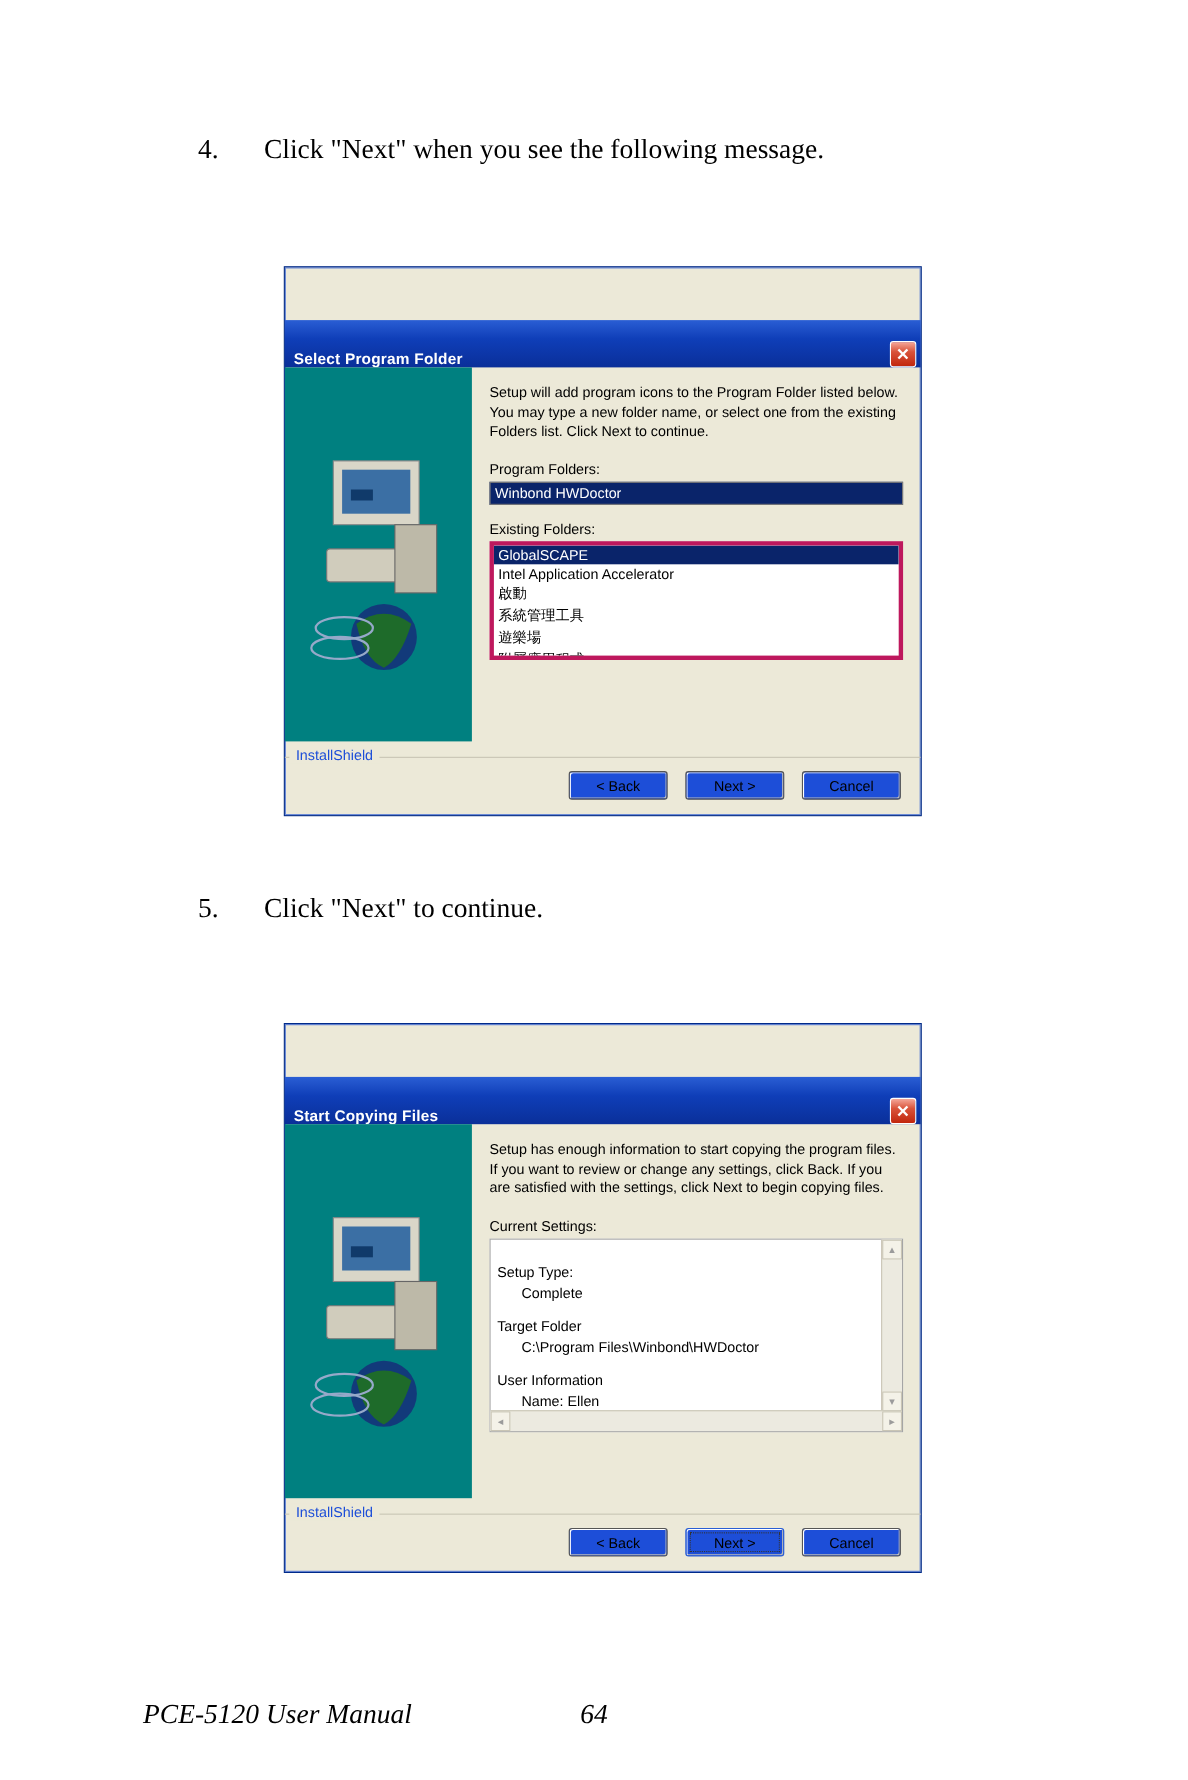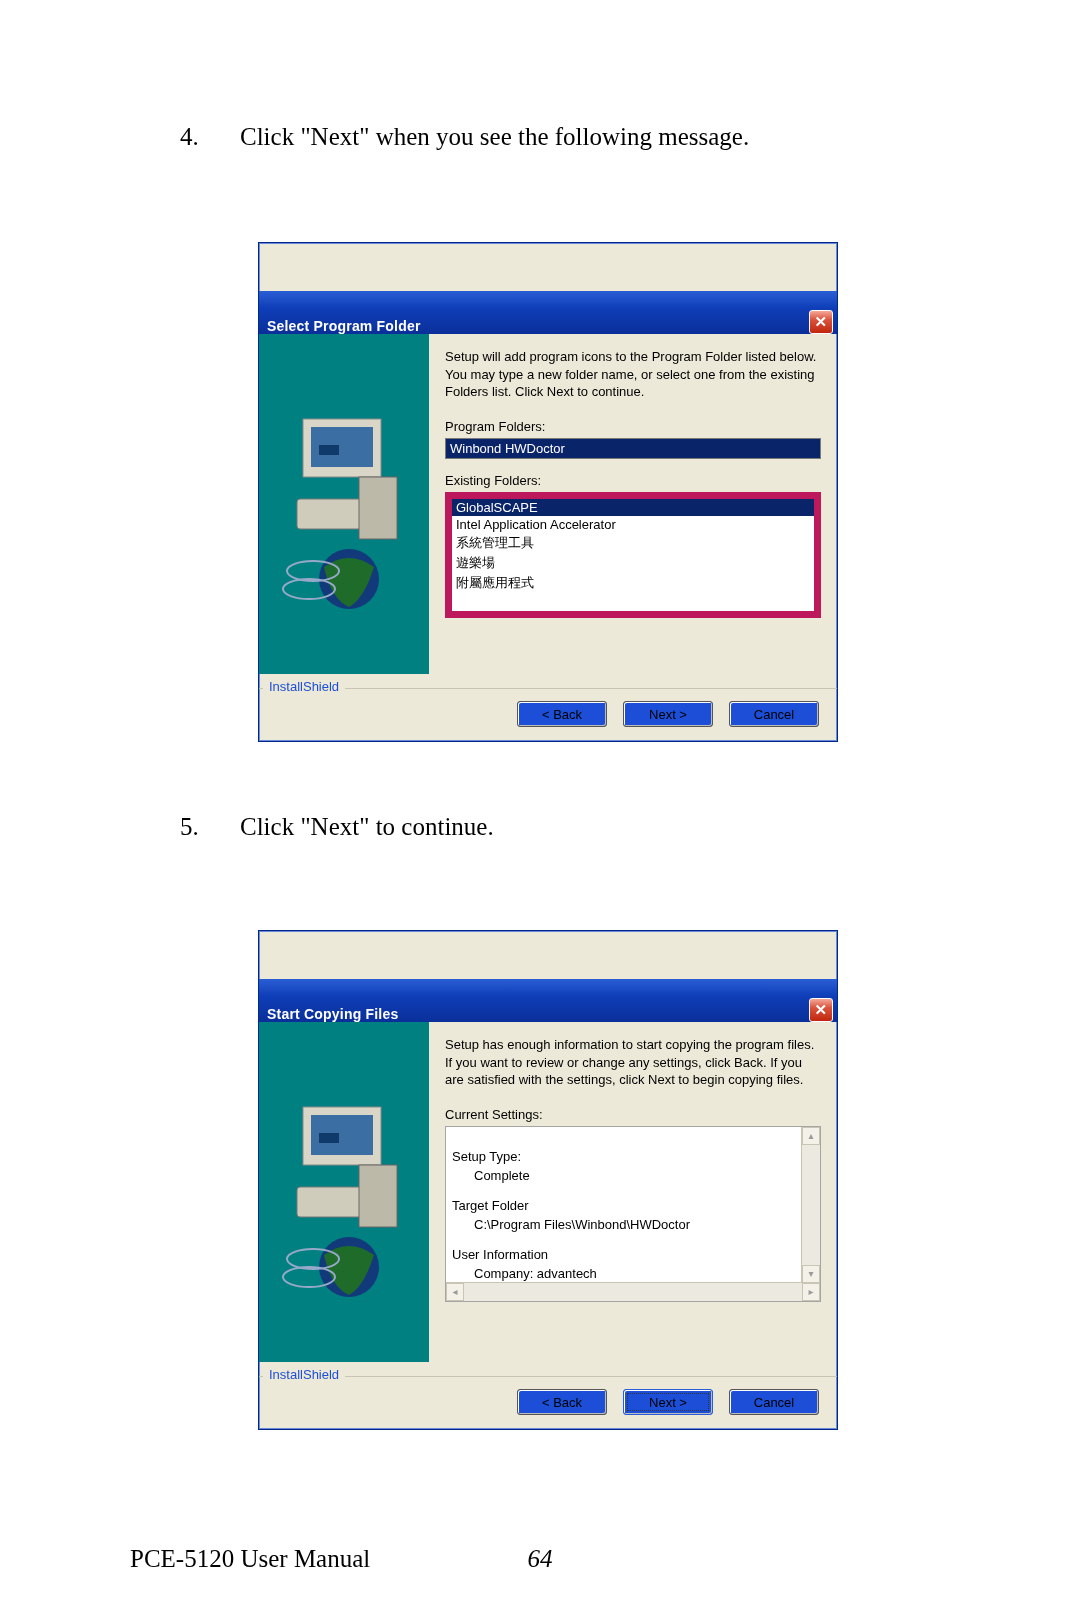--- a/index.html
+++ b/index.html
@@ -32,20 +32,21 @@
   .footer {
     position: absolute;
     left: 130px;
     bottom: 45px;
     width: 820px;
     display: flex;
     align-items: baseline;
     font-size: 25px;
   }
   .footer .manual {
+    font-style: italic;
   }
   .footer .pagenum {
     position: absolute;
     left: 50%;
     transform: translateX(-50%);
     font-style: italic;
   }
 
   
   .dialog {
@@ -118,22 +119,22 @@
     font-size: 13px;
     padding: 2px 4px;
     margin-bottom: 14px;
   }
   .textinput-sel {
     background: #0a246a;
     color: #fff;
   }
   .listbox {
     width: 100%;
-    height: 126px;
-    border: 7px solid #be185d;
+    height: 108px;
+    border: 4px solid #be185d;
     background: #fff;
     overflow: hidden;
     box-sizing: border-box;
     font-size: 13px;
   }
   .listbox .item {
     padding: 1px 4px;
     white-space: nowrap;
     cursor: default;
   }
@@ -254,20 +255,21 @@
         </svg>
       </div>
       <div class="content">
         <div class="desc">Setup will add program icons to the Program Folder listed below. You may type a new folder name, or select one from the existing Folders list.  Click Next to continue.</div>
         <div class="label">Program Folders:</div>
         <input class="textinput textinput-sel" readonly="" value="Winbond HWDoctor" style="">
         <div class="label">Existing Folders:</div>
         <div class="listbox">
           <div class="item selected">GlobalSCAPE</div>
           <div class="item">Intel Application Accelerator</div>
+          <div class="item">啟動</div>
           <div class="item">系統管理工具</div>
           <div class="item">遊樂場</div>
           <div class="item">附屬應用程式</div>
         </div>
       </div>
     </div>
     <div class="fieldset-line">
       <span class="legend">InstallShield</span>
     </div>
     <div class="button-row">
@@ -306,20 +308,21 @@
         <div class="label">Current Settings:</div>
         <div class="settingsbox">
           <div class="inner">
             <div>Setup Type:</div>
             <div class="indent">Complete</div>
             <div style="height:10px;"></div>
             <div>Target Folder</div>
             <div class="indent">C:\Program Files\Winbond\HWDoctor</div>
             <div style="height:10px;"></div>
             <div>User Information</div>
+            <div class="indent">Name: Ellen</div>
             <div class="indent">Company: advantech</div>
           </div>
           <div class="vscroll">
             <div class="arrow">▴</div>
             <div class="arrow">▾</div>
           </div>
           <div class="hscroll">
             <div class="arrow">◂</div>
             <div class="arrow">▸</div>
           </div>

